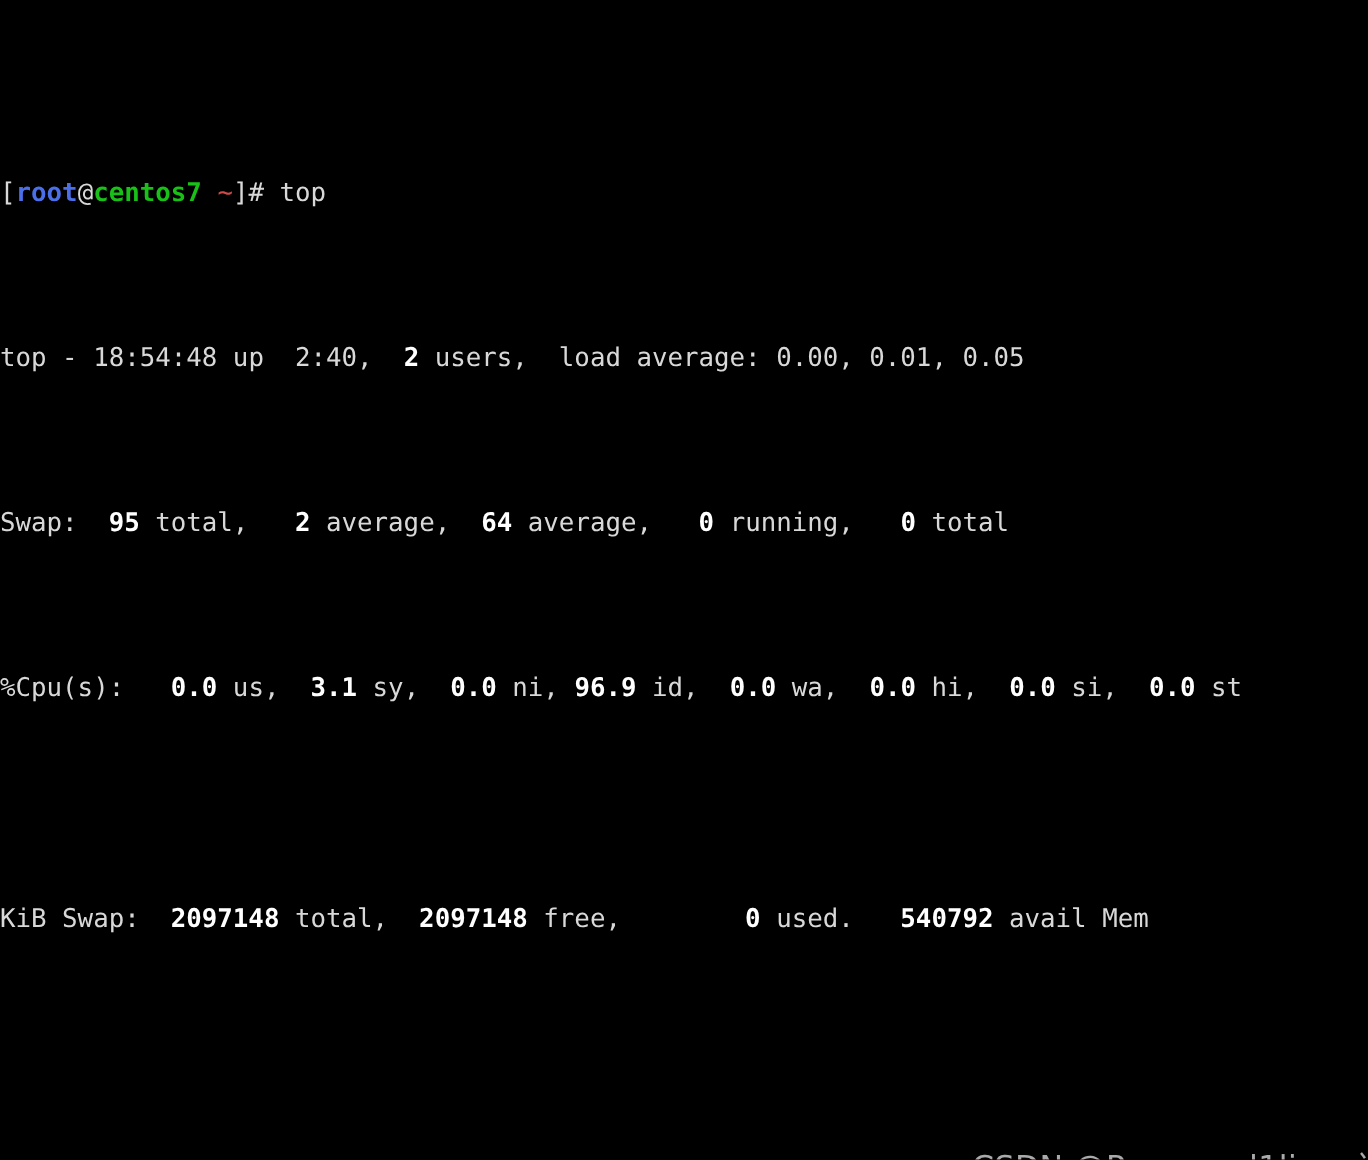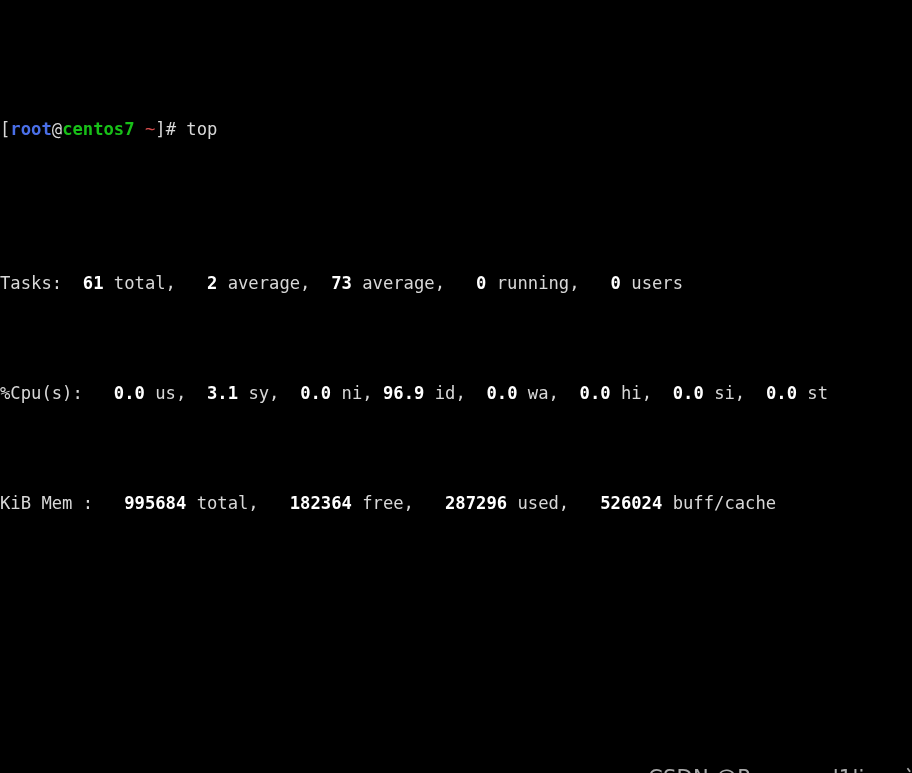--- a/index.html
+++ b/index.html
@@ -64,31 +64,32 @@
 </style>
 </head>
 <body>
 
 <div id="terminal">
 
   
   <div class="line"><span class="c-white">[</span><span class="c-blue">root</span><span class="c-white">@</span><span class="c-green">centos7</span><span class="c-white"> </span><span class="c-red">~</span><span class="c-white">]# </span><span class="c-white">top</span></div>
 
   
+  <div class="line"><span>top - </span><span>18:54:48</span><span> up </span><span> 2:40,</span><span class="b">  2</span><span> users,  load average: </span><span>0.00,</span><span> 0.01,</span><span> 0.05</span></div>
 
   
-  <div class="line"><span>Tasks: </span><span class="b"> 61</span><span> total,</span><span class="b">   2</span><span> average,</span><span class="b">  73</span><span> average,</span><span class="b">   0</span><span> running,</span><span class="b">   0</span><span> users</span></div>
+  <div class="line"><span>Swap: </span><span class="b"> 95</span><span> total,</span><span class="b">   2</span><span> average,</span><span class="b">  64</span><span> average,</span><span class="b">   0</span><span> running,</span><span class="b">   0</span><span> total</span></div>
 
   
   <div class="line"><span>%Cpu(s): </span><span class="b">  0.0</span><span> us,</span><span class="b">  3.1</span><span> sy,</span><span class="b">  0.0</span><span> ni,</span><span class="b"> 96.9</span><span> id,</span><span class="b">  0.0</span><span> wa,</span><span class="b">  0.0</span><span> hi,</span><span class="b">  0.0</span><span> si,</span><span class="b">  0.0</span><span> st</span></div>
 
   
-  <div class="line"><span>KiB Mem : </span><span class="b">  995684</span><span> total,</span><span class="b">   182364</span><span> free,</span><span class="b">   287296</span><span> used,</span><span class="b">   526024</span><span> buff/cache</span></div>
 
   
+  <div class="line"><span>KiB Swap: </span><span class="b"> 2097148</span><span> total,</span><span class="b">  2097148</span><span> free,</span><span class="b">        0</span><span> used.</span><span class="b">   540792</span><span> avail Mem</span></div>
 
   
   <div class="line"> </div>
 
   
   
 
   <div id="watermark">CSDN @Raymond1linux运维</div>
 </div>
 

